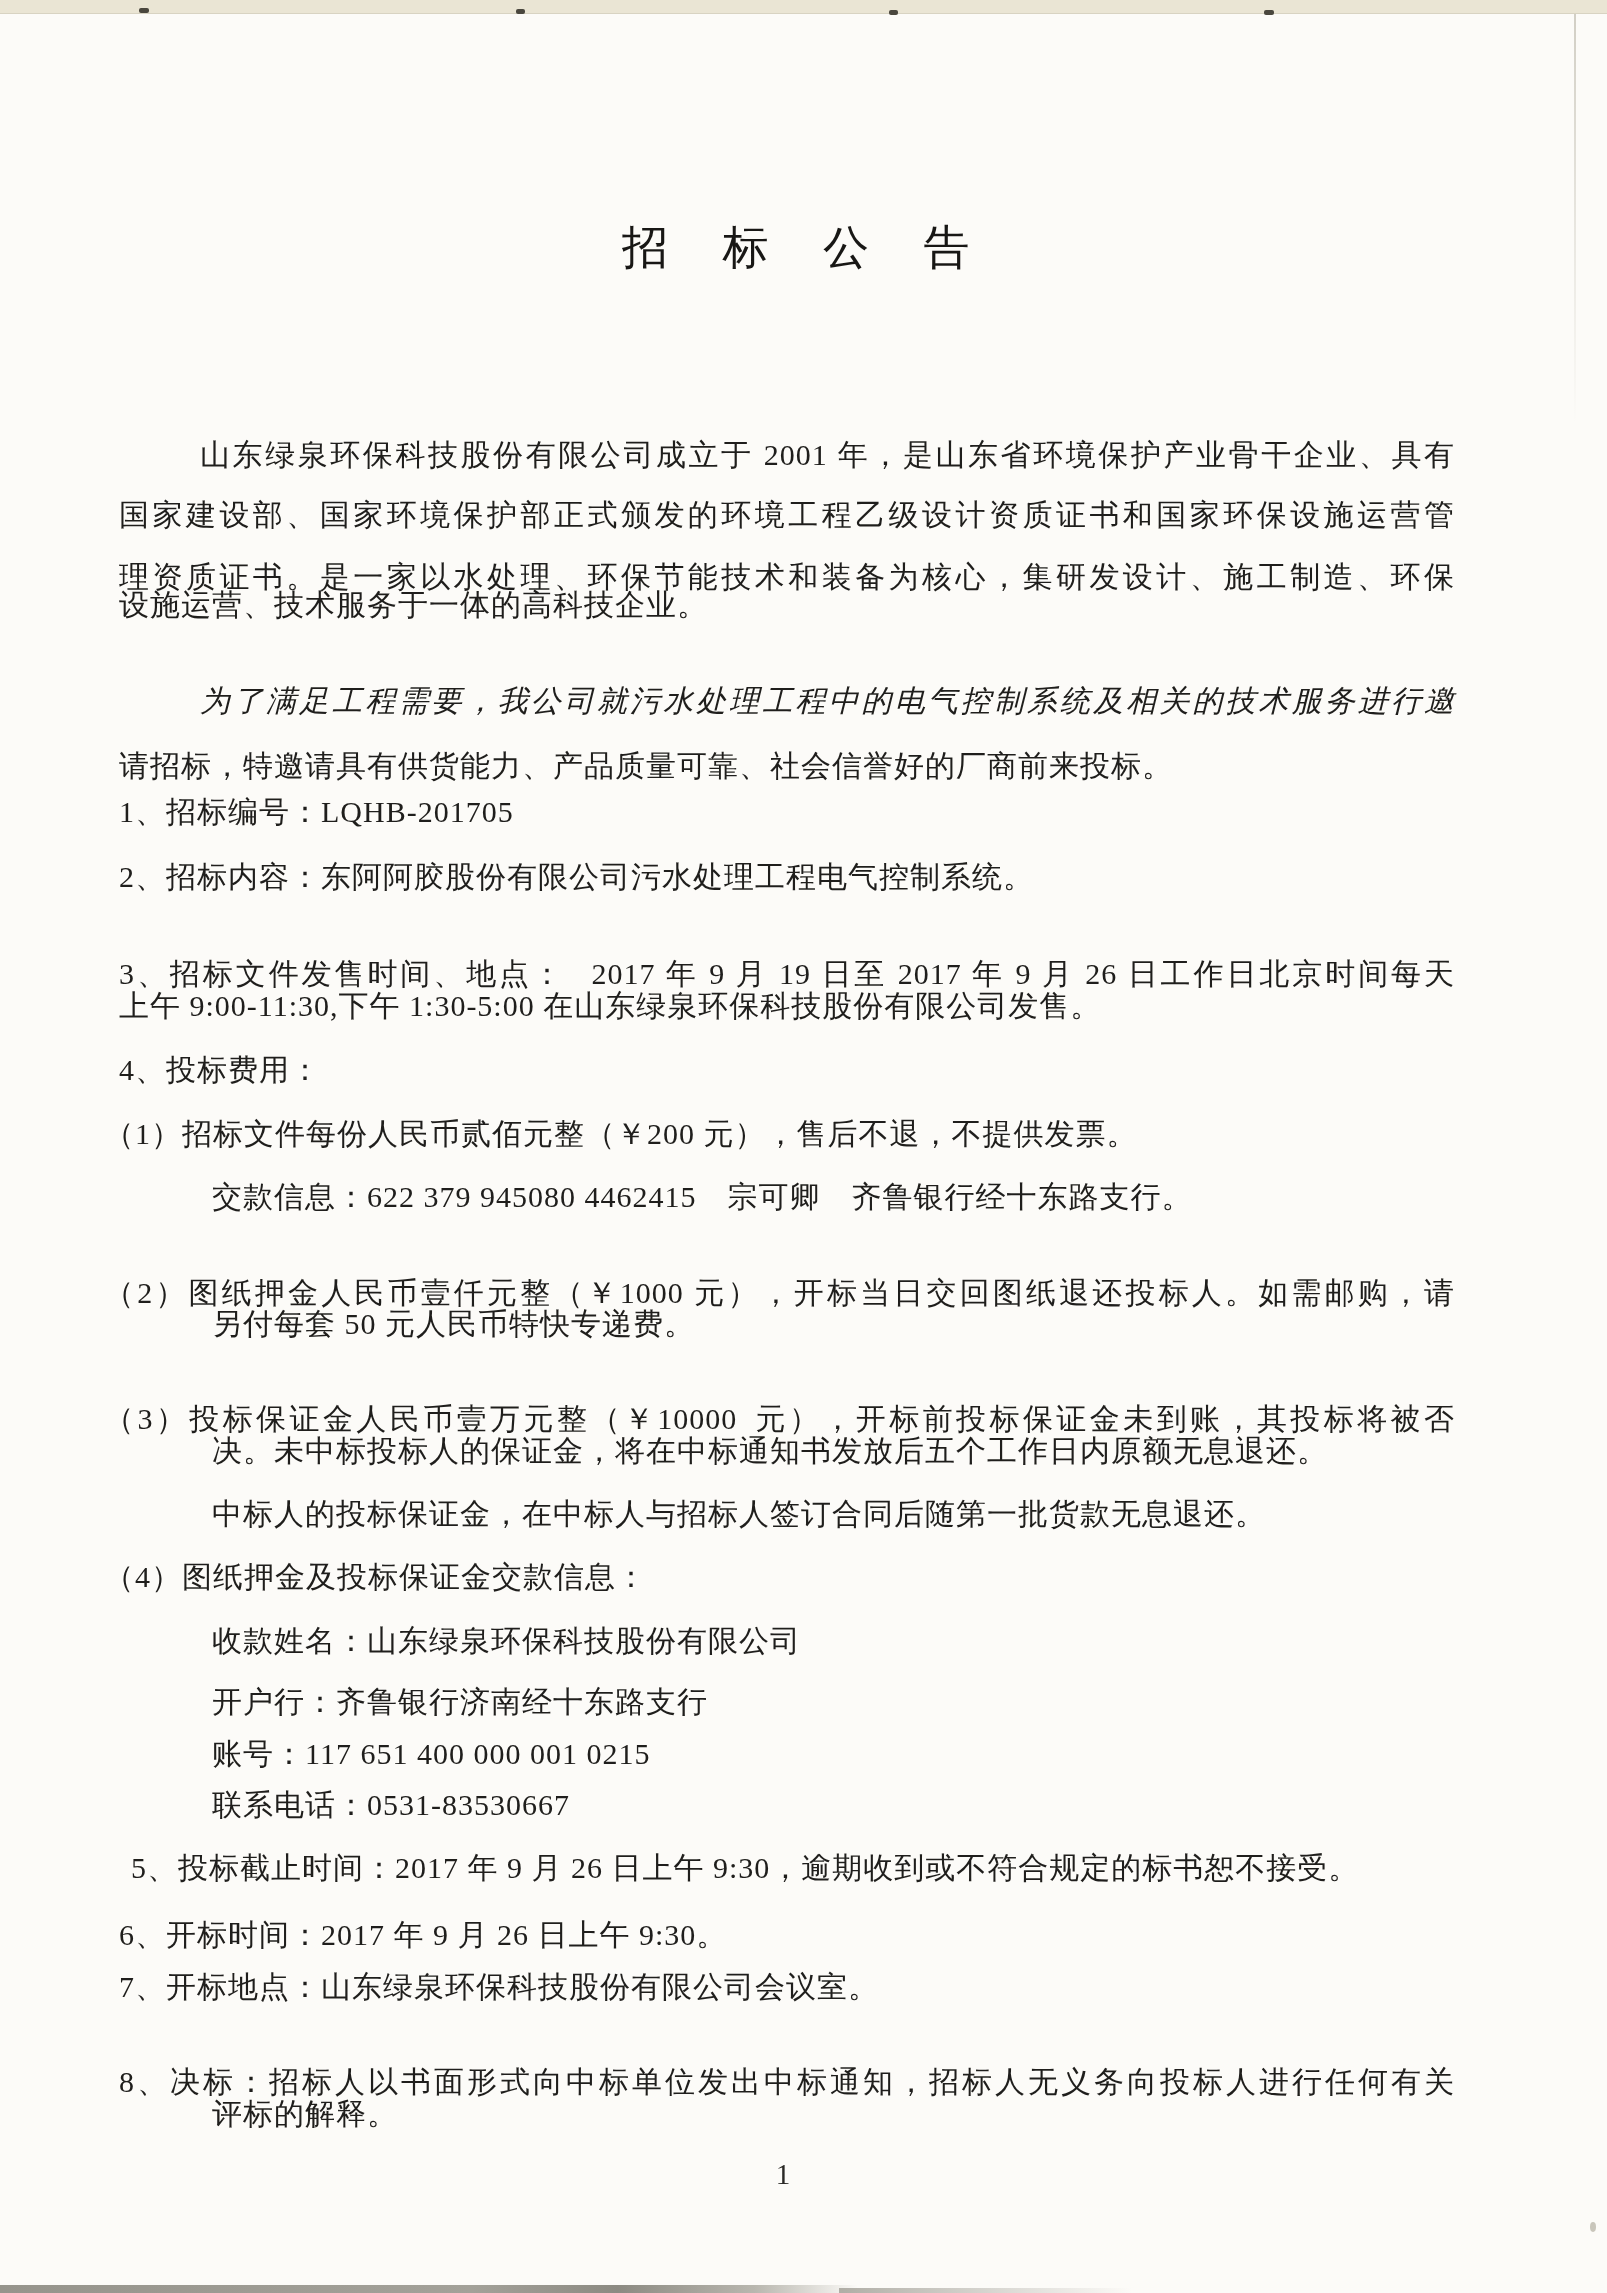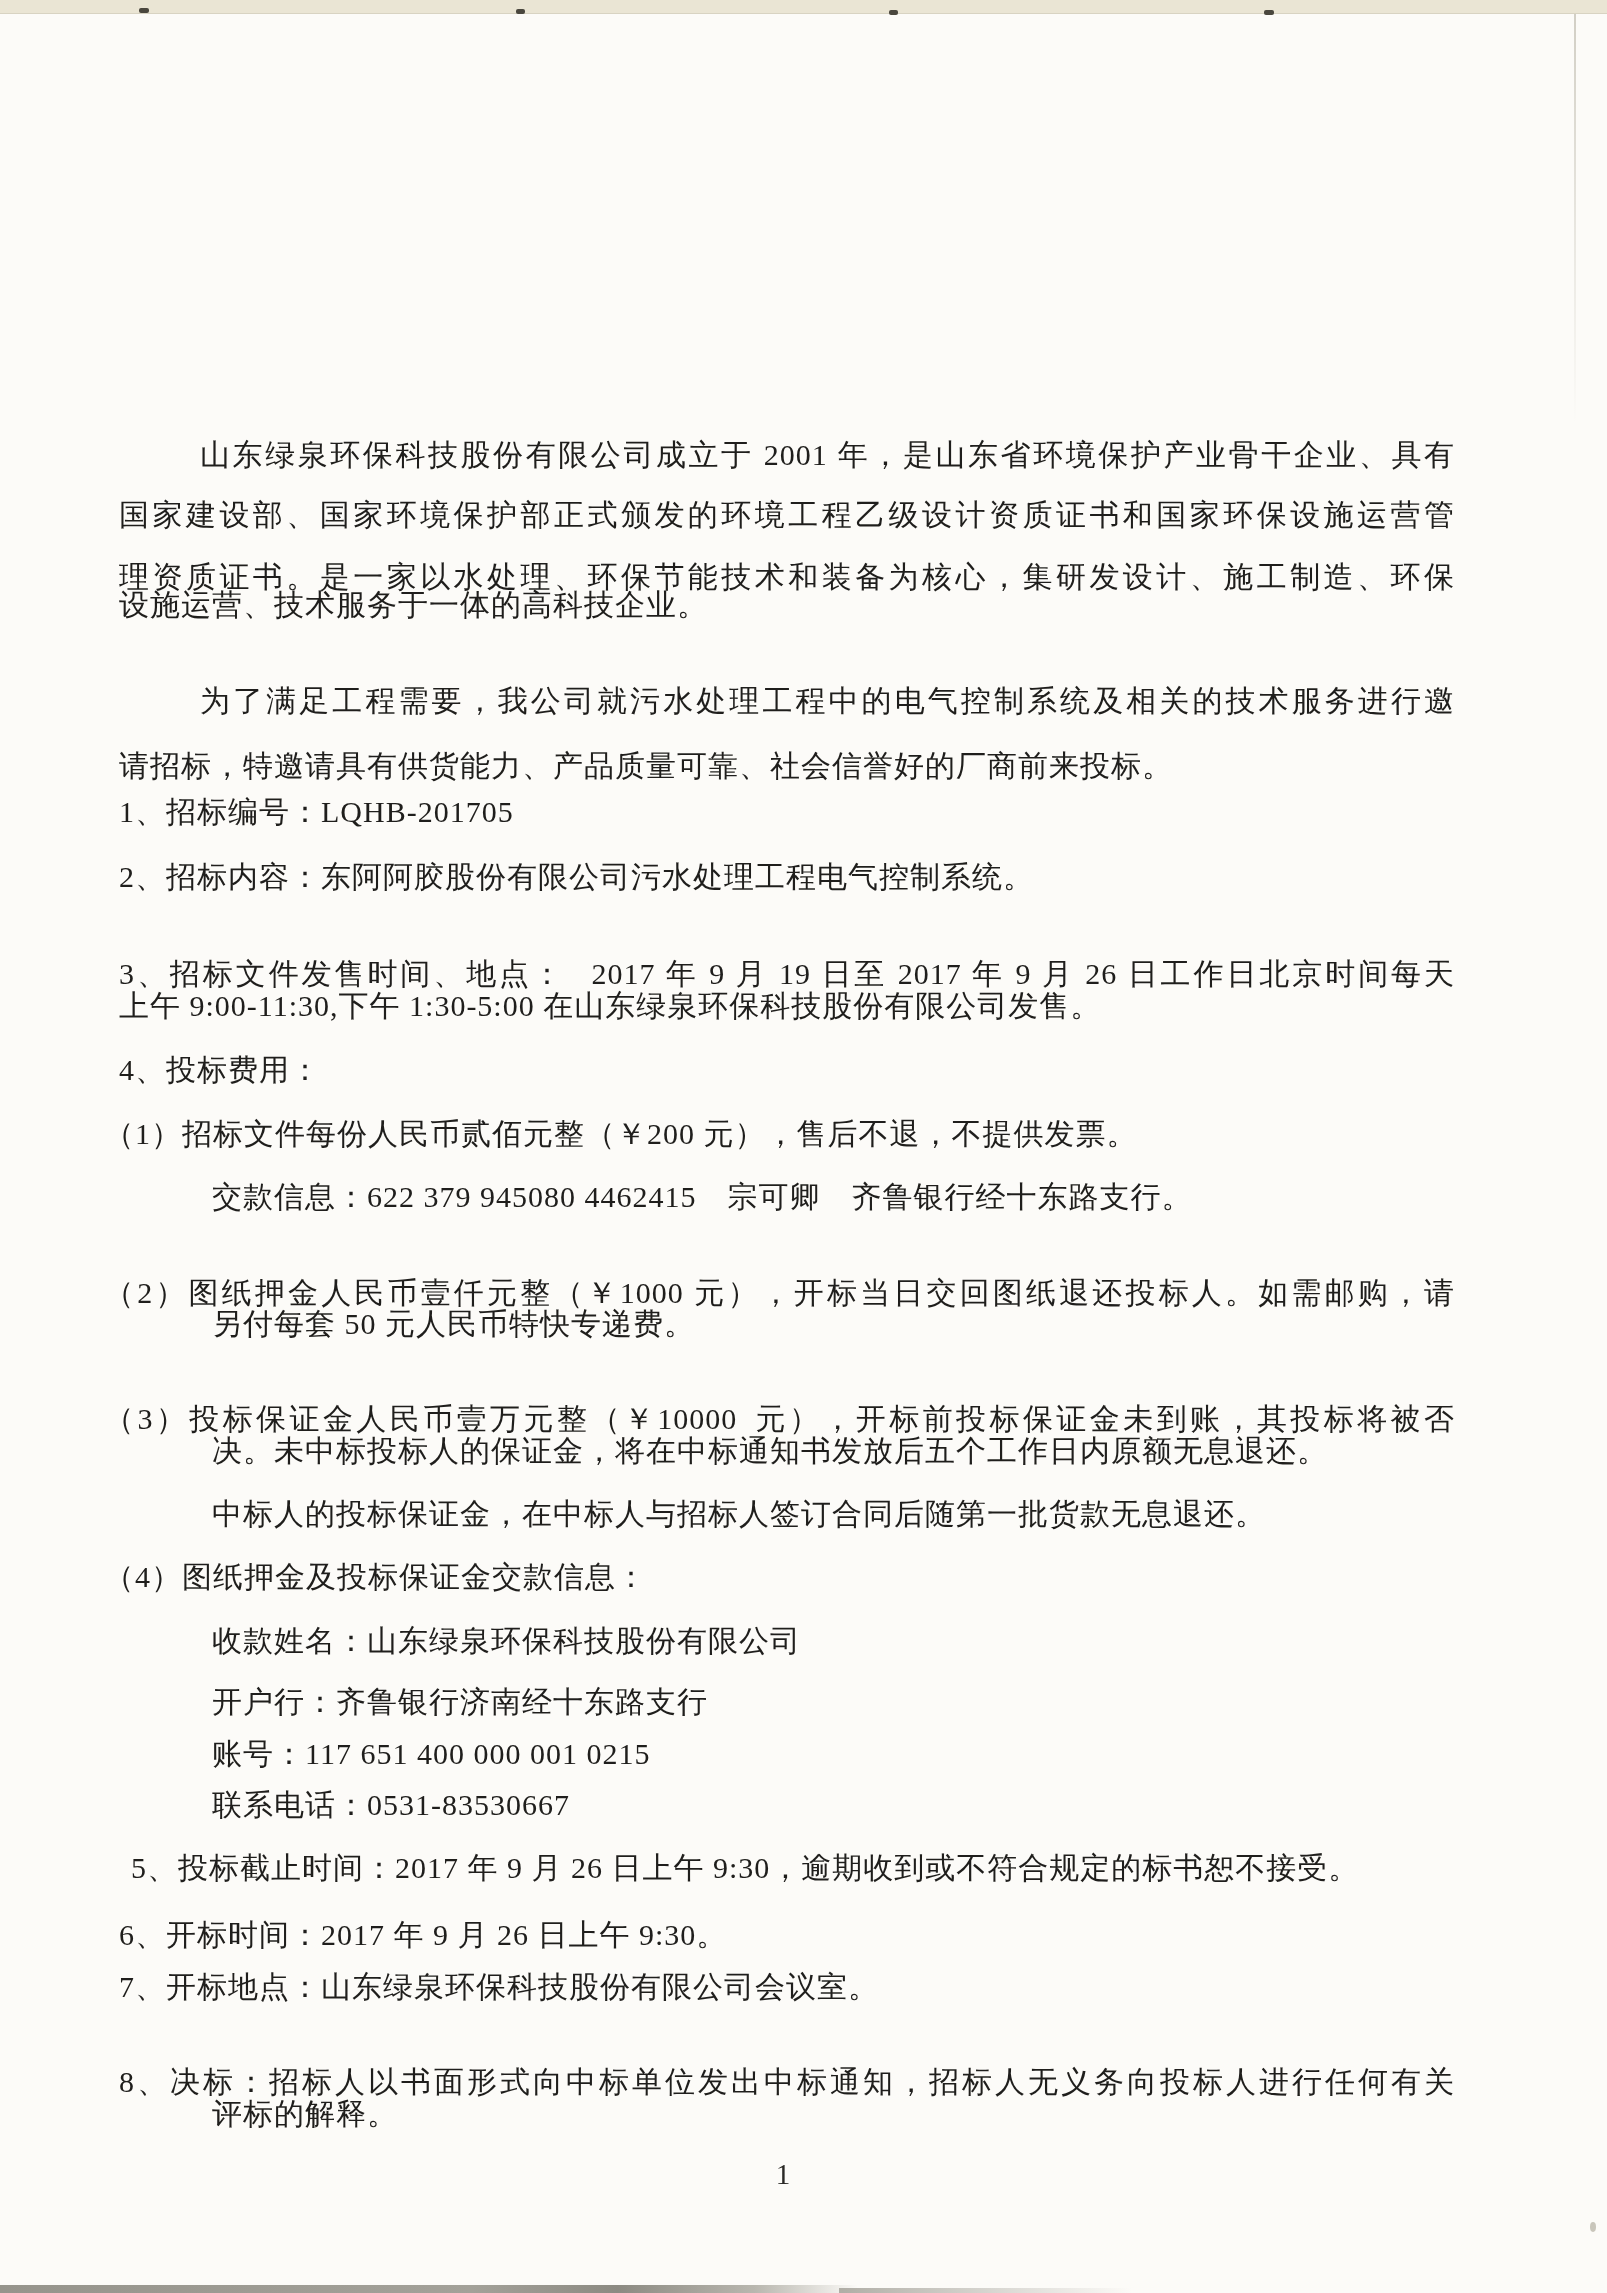--- a/index.html
+++ b/index.html
@@ -73,27 +73,28 @@
   <div class="scan-top-strip"></div>
   <div class="scan-top-speck" style="left:139px;top:7.8px;width:9.8px;"></div>
   <div class="scan-top-speck" style="left:516px;top:8.8px;width:8.8px;"></div>
   <div class="scan-top-speck" style="left:889px;top:9.8px;width:8.8px;"></div>
   <div class="scan-top-speck" style="left:1264px;top:9.8px;width:9.8px;"></div>
   <div class="scan-right-line"></div>
   <div class="scan-dot" style="left:1590px;top:2222px;width:5.9px;height:9.8px;"></div>
   <div class="scan-bottom-strip"></div>
   <div class="scan-bottom-strip2"></div>
 
+  <div class="title">招 标 公 告</div>
 
   <div class="line full" style="top:403px;left:200px;width:1255px;">山东绿泉环保科技股份有限公司成立于 2001 年，是山东省环境保护产业骨干企业、具有</div>
   <div class="line full" style="top:463px;left:119px;width:1336px;">国家建设部、国家环境保护部正式颁发的环境工程乙级设计资质证书和国家环保设施运营管</div>
   <div class="line full" style="top:525px;left:119px;width:1336px;">理资质证书。是一家以水处理、环保节能技术和装备为核心，集研发设计、施工制造、环保</div>
   <div class="line" style="top:585px;left:119px;">设施运营、技术服务于一体的高科技企业。</div>
 
-  <div class="line full" style="top:649px;left:200px;width:1255px;">为了满足工程需要，我公司就污水处理工程中的电气控制系统及相关的技术服务进行邀</div>
+  <div class="line full" style="top:649px;left:200px;width:1255px;font-style:italic;">为了满足工程需要，我公司就污水处理工程中的电气控制系统及相关的技术服务进行邀</div>
   <div class="line" style="top:710px;left:119px;margin-top:36px;">请招标，特邀请具有供货能力、产品质量可靠、社会信誉好的厂商前来投标。</div>
 
   <div class="line" style="top:792px;left:119px;">1、招标编号：LQHB-201705</div>
   <div class="line" style="top:857px;left:119px;">2、招标内容：东阿阿胶股份有限公司污水处理工程电气控制系统。</div>
   <div class="line full" style="top:922px;left:119px;width:1336px;">3、招标文件发售时间、地点：  2017 年 9 月 19 日至 2017 年 9 月 26 日工作日北京时间每天</div>
   <div class="line" style="top:986px;left:119px;">上午 9:00-11:30,下午 1:30-5:00 在山东绿泉环保科技股份有限公司发售。</div>
 
   <div class="line" style="top:1050px;left:119px;">4、投标费用：</div>
   <div class="line" style="top:1114px;left:104px;">（1）招标文件每份人民币贰佰元整（￥200 元），售后不退，不提供发票。</div>
   <div class="line" style="top:1177px;left:212px;">交款信息：622 379 945080 4462415　宗可卿　齐鲁银行经十东路支行。</div>

